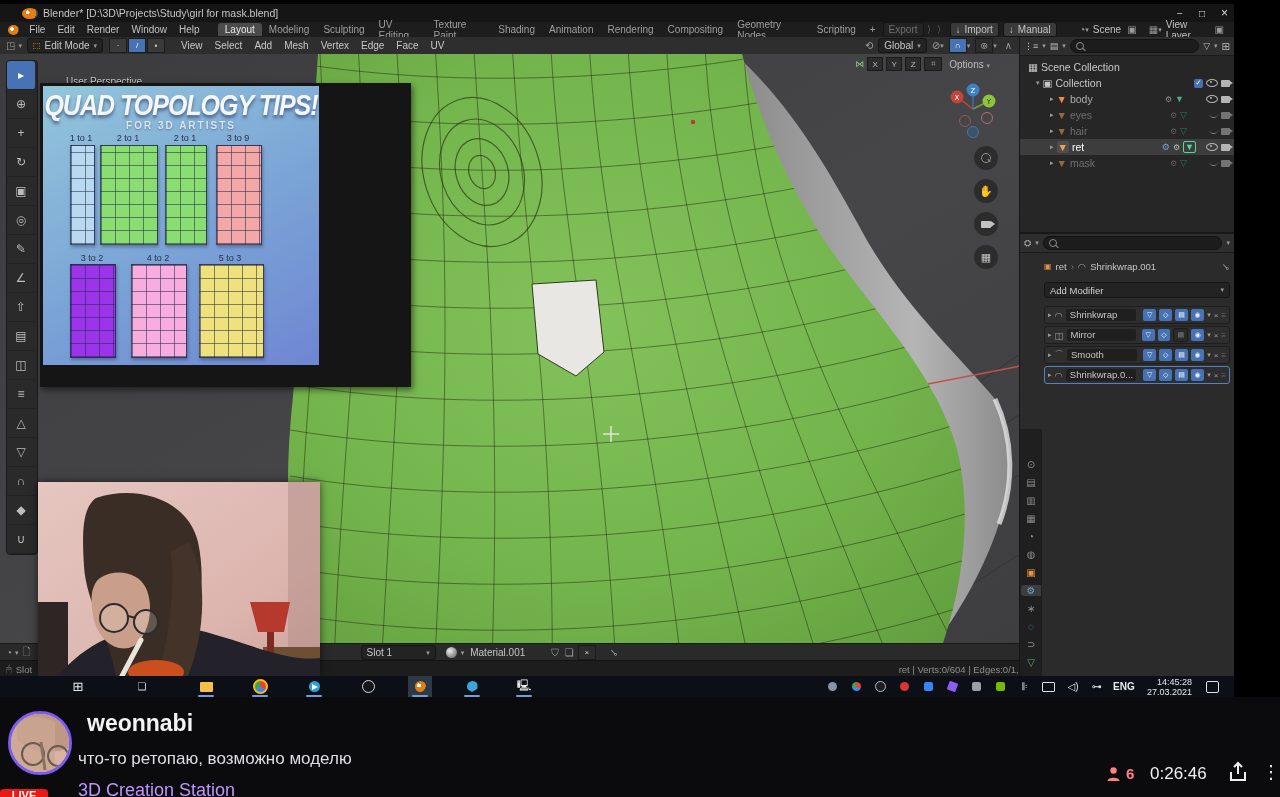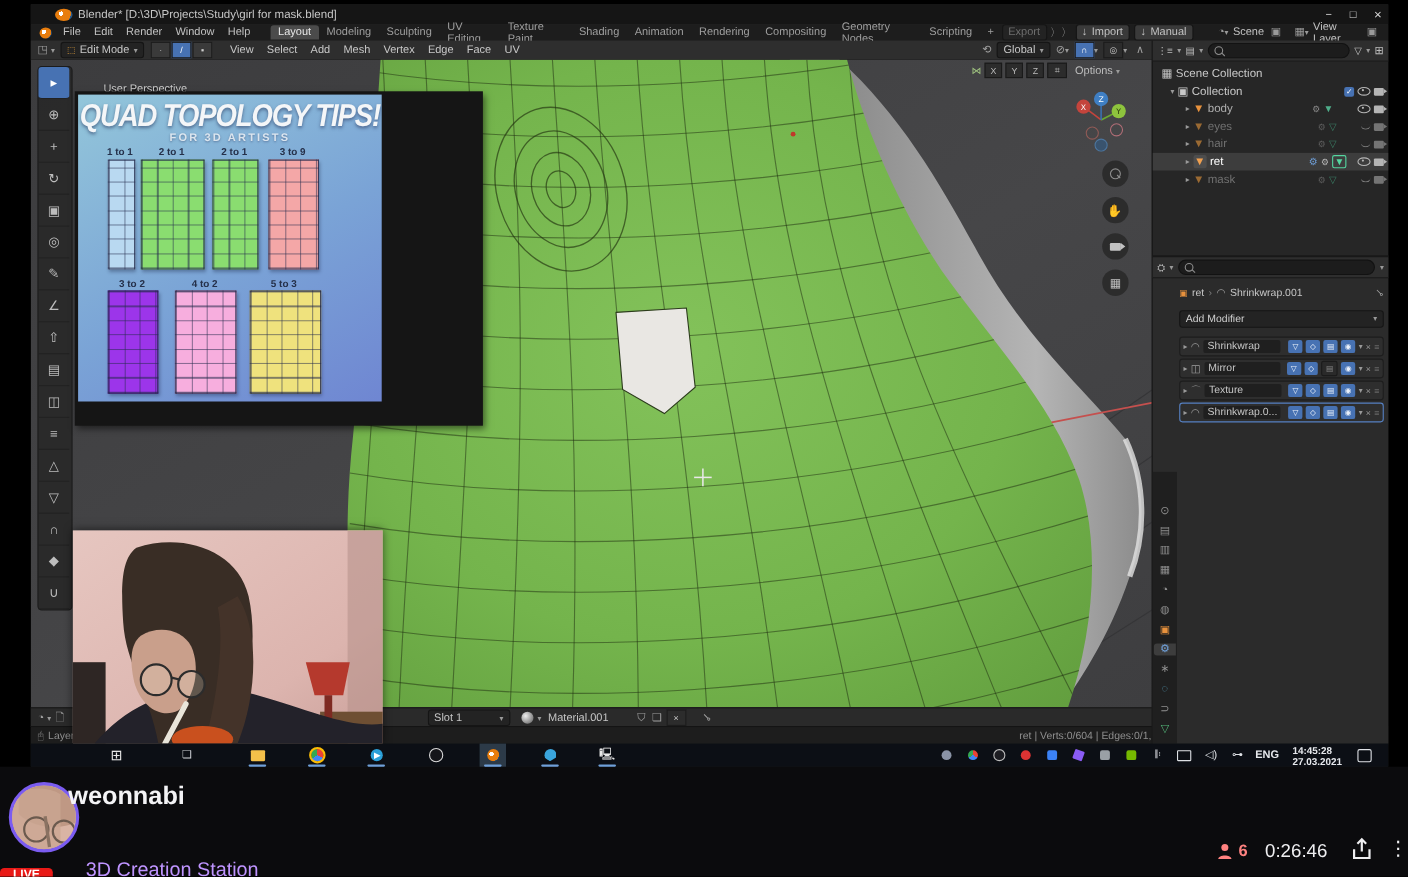--- a/index.html
+++ b/index.html
@@ -1,20 +1,20 @@
 <!DOCTYPE html>
 <html><head>
 <meta charset="utf-8">
 <style>
   html,body{margin:0;padding:0;background:#000;}
   #app{position:relative;width:1280px;height:797px;background:#000;overflow:hidden;
        font-family:"Liberation Sans","DejaVu Sans",sans-serif;-webkit-font-smoothing:antialiased;}
   .abs{position:absolute;}
   
-  #desktop{position:absolute;left:28px;top:4px;width:1234px;height:693px;background:#2a2a2a;}
+  #desktop{position:absolute;left:0;top:4px;width:1234px;height:693px;background:#2a2a2a;}
   .titlebar{position:absolute;left:0;top:0;width:100%;height:18px;background:#151515;color:#c6c6c6;
             font-size:10.5px;display:flex;align-items:center;}
   .winbtns{position:absolute;right:6px;top:0;height:18px;display:flex;gap:16px;align-items:center;color:#ddd;font-size:10px;}
   .menubar{position:absolute;left:0;top:18px;width:100%;height:15px;background:#1d1d1d;display:flex;align-items:center;
            color:#c2c2c2;font-size:10px;}
   .menubar .m{padding:1px 6px;border-radius:2px;}
   .ws{padding:1px 7px;border-radius:3px 3px 0 0;color:#9f9f9f;}
   .ws.active{background:#4b4b4b;color:#e8e8e8;}
   .toolheader{position:absolute;left:0;top:33px;width:1020px;height:17px;background:#2e2e2e;display:flex;
               align-items:center;color:#c8c8c8;font-size:10px;border-bottom:1px solid #1a1a1a;}
@@ -53,21 +53,21 @@
   
   .axisbtn{width:14px;height:12px;background:#2c2c2c;border:1px solid #1a1a1a;color:#bdbdbd;font-size:8px;display:inline-flex;align-items:center;justify-content:center;}
   .navbtn{width:24px;height:24px;border-radius:50%;background:rgba(40,40,40,.85);color:#c2c2c2;display:flex;align-items:center;justify-content:center;font-size:11px;margin-bottom:9px;}
   
   #taskbar{position:absolute;left:0;bottom:0;width:100%;height:21px;background:#0c0f15;display:flex;align-items:center;z-index:40;}
   .tbi{width:24px;height:21px;display:flex;align-items:center;justify-content:center;position:relative;}
   .tbi .ul{position:absolute;bottom:0;left:4px;right:4px;height:2px;background:#6f9fd8;border-radius:1px;}
   .dot{width:11px;height:11px;border-radius:50%;}
   
   #streambar{position:absolute;left:0;top:697px;width:1280px;height:100px;background:#0b0b0d;color:#efeff1;}
-  .quad-label{position:absolute;font-size:9px;font-weight:bold;color:#25304a;transform:translateX(-50%);}
+  .quad-label{position:absolute;font-size:9px;font-weight:normal;color:#25304a;transform:translateX(-50%);}
   .quad{position:absolute;border:1px solid rgba(35,42,75,.75);box-shadow:1px 2px 3px rgba(20,30,60,.35);
         background-image:repeating-linear-gradient(0deg,rgba(35,42,75,.55) 0 1px,transparent 1px 13px),
                          repeating-linear-gradient(90deg,rgba(35,42,75,.55) 0 1px,transparent 1px 14px);}
   svg text{font-family:"DejaVu Sans",sans-serif;}
 </style>
 </head>
 <body>
 
 <div id="app">
 
@@ -323,21 +323,21 @@
         <span class="dd">▾</span>
       <span style="margin-left:6px;">Material.001</span>
       <span style="margin-left:26px;color:#9f9f9f;">⛉</span>
       <span style="margin-left:6px;color:#9f9f9f;">❏</span>
       <span class="tinybtn" style="margin-left:4px;background:#2c2c2c;">×</span>
       <span style="margin-left:14px;color:#9f9f9f;transform:rotate(45deg);">⊸</span>
     </div>
 
     <div class="abs" style="left:0;top:656px;width:100%;height:16px;background:#1d1d1d;border-top:1px solid #141414;display:flex;align-items:center;font-size:9.5px;color:#8f8f8f;">
       <span style="margin:0 4px 0 6px;">🖰</span>
-      <span>Layer</span>
+      <span>Slot</span>
       <span style="flex:1;"></span>
       <span style="margin-right:6px;">ret | Verts:0/604 | Edges:0/1,158 | Faces:0/554 | Tris:1,114 | Objects:1/2 | 3.0.0</span>
     </div>
 
     <div id="rightpanel">
 
       <div class="panelhead">
         <span>⋮≡</span>
           <span class="dd">▾</span>
         <span>▤</span>
@@ -477,21 +477,21 @@
                 <span class="tg">◇</span>
                 <span class="tg off">▤</span>
                 <span class="tg">◉</span>
               <span class="dd">▾</span>
                 <span style="color:#9a9a9a;font-size:8px;">×</span>
                 <span style="color:#666;font-size:8px;">≡</span>
             </div>
             <div class="modrow">
               <span class="dd">▸</span>
                 <span style="color:#9f9f9f;">⌒</span>
-              <span class="namebox">Texture</span>
+              <span class="namebox">Smooth</span>
                 <span style="flex:1;"></span>
               <span class="tg">▽</span>
                 <span class="tg">◇</span>
                 <span class="tg">▤</span>
                 <span class="tg">◉</span>
               <span class="dd">▾</span>
                 <span style="color:#9a9a9a;font-size:8px;">×</span>
                 <span style="color:#666;font-size:8px;">≡</span>
             </div>
             <div class="modrow sel">
@@ -628,21 +628,21 @@
         </span>
       <span class="tbi" style="color:#dfe2e6;font-size:10px;">𝄆</span>
       <span class="tbi">
           <span style="width:11px;height:8px;border:1.5px solid #dfe2e6;border-radius:1px;"></span>
         </span>
       <span class="tbi" style="color:#dfe2e6;font-size:10px;">◁)</span>
       <span class="tbi" style="color:#dfe2e6;font-size:10px;">⊶</span>
       <span class="tbi" style="width:30px;color:#e6e8ec;font-size:10px;font-weight:bold;">
           <span>ENG</span>
         </span>
-      <span style="text-align:left;color:#e6e8ec;font-size:9px;line-height:10px;margin:0 8px;font-weight:bold;">
+      <span style="text-align:right;color:#e6e8ec;font-size:9px;line-height:10px;margin:0 8px;">
         <div>14:45:28</div>
           <div>27.03.2021</div>
       </span>
       <span class="tbi" style="margin-right:10px;">
           <span style="width:11px;height:10px;border:1.5px solid #dfe2e6;border-radius:2px;"></span>
         </span>
     </div>
   </div>
 
   <div id="streambar">
@@ -654,21 +654,22 @@
         <path d="M0,10 C10,2 30,0 44,8 L44,58 L0,58 Z" fill="#caa692" opacity=".8"></path>
         <circle cx="22" cy="40" r="11" fill="none" stroke="#6b5a4e" stroke-width="2"></circle>
         <circle cx="47" cy="42" r="10" fill="none" stroke="#6b5a4e" stroke-width="2"></circle>
         <path d="M30,28 L34,56" stroke="#8a7262" stroke-width="3"></path>
       </svg>
     </div>
     <div class="abs" style="left:0px;top:92px;width:48px;height:18px;background:#e91916;border-radius:4px;display:flex;align-items:flex-start;justify-content:center;color:#fff;font-size:11px;font-weight:bold;">
         <span>LIVE</span>
       </div>
 
-    <div class="abs" style="left:62px;top:13px;font-size:23px;font-weight:bold;color:#f3f3f5;">weonnabi</div>
+    <div class="abs" style="left:87px;top:13px;font-size:23px;font-weight:bold;color:#f3f3f5;">weonnabi</div>
+    <div class="abs" style="left:78px;top:52px;font-size:17px;color:#dfdfe3;">что-то ретопаю, возможно моделю</div>
     <div class="abs" style="left:78px;top:83px;font-size:18px;color:#bf94ff;">3D Creation Station</div>
 
     <div class="abs" style="left:1106px;top:68px;display:flex;align-items:center;gap:5px;color:#ff8280;">
       <svg width="15" height="16" viewBox="0 0 15 16">
           <circle cx="7.5" cy="4.5" r="3.2" fill="#ff8280"></circle>
           <path d="M1.5,15 C1.5,10.5 13.5,10.5 13.5,15 Z" fill="#ff8280"></path>
         </svg>
       <span style="font-size:15px;font-weight:bold;">6</span>
     </div>
     <div class="abs" style="left:1150px;top:67px;font-size:17px;color:#efeff1;">0:26:46</div>

